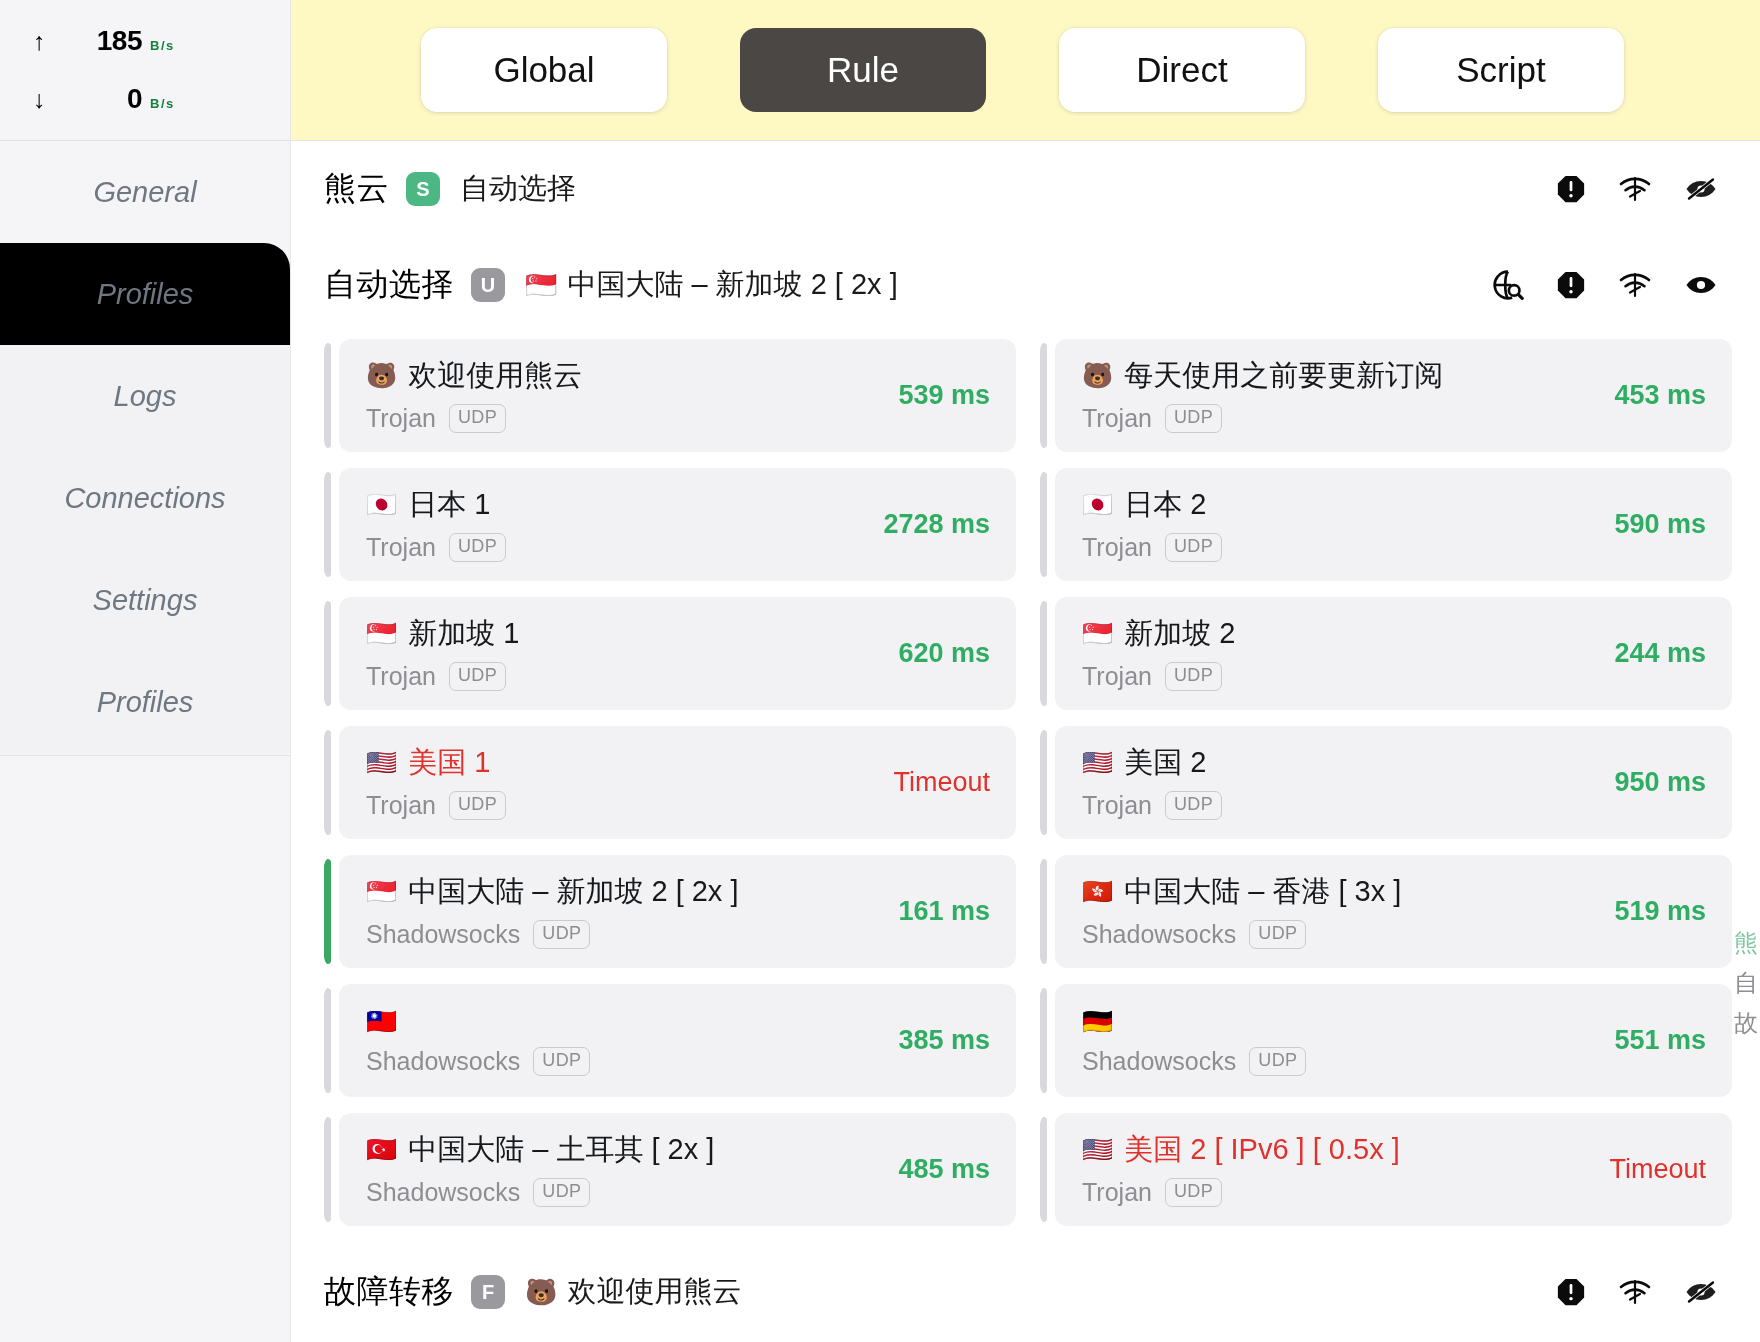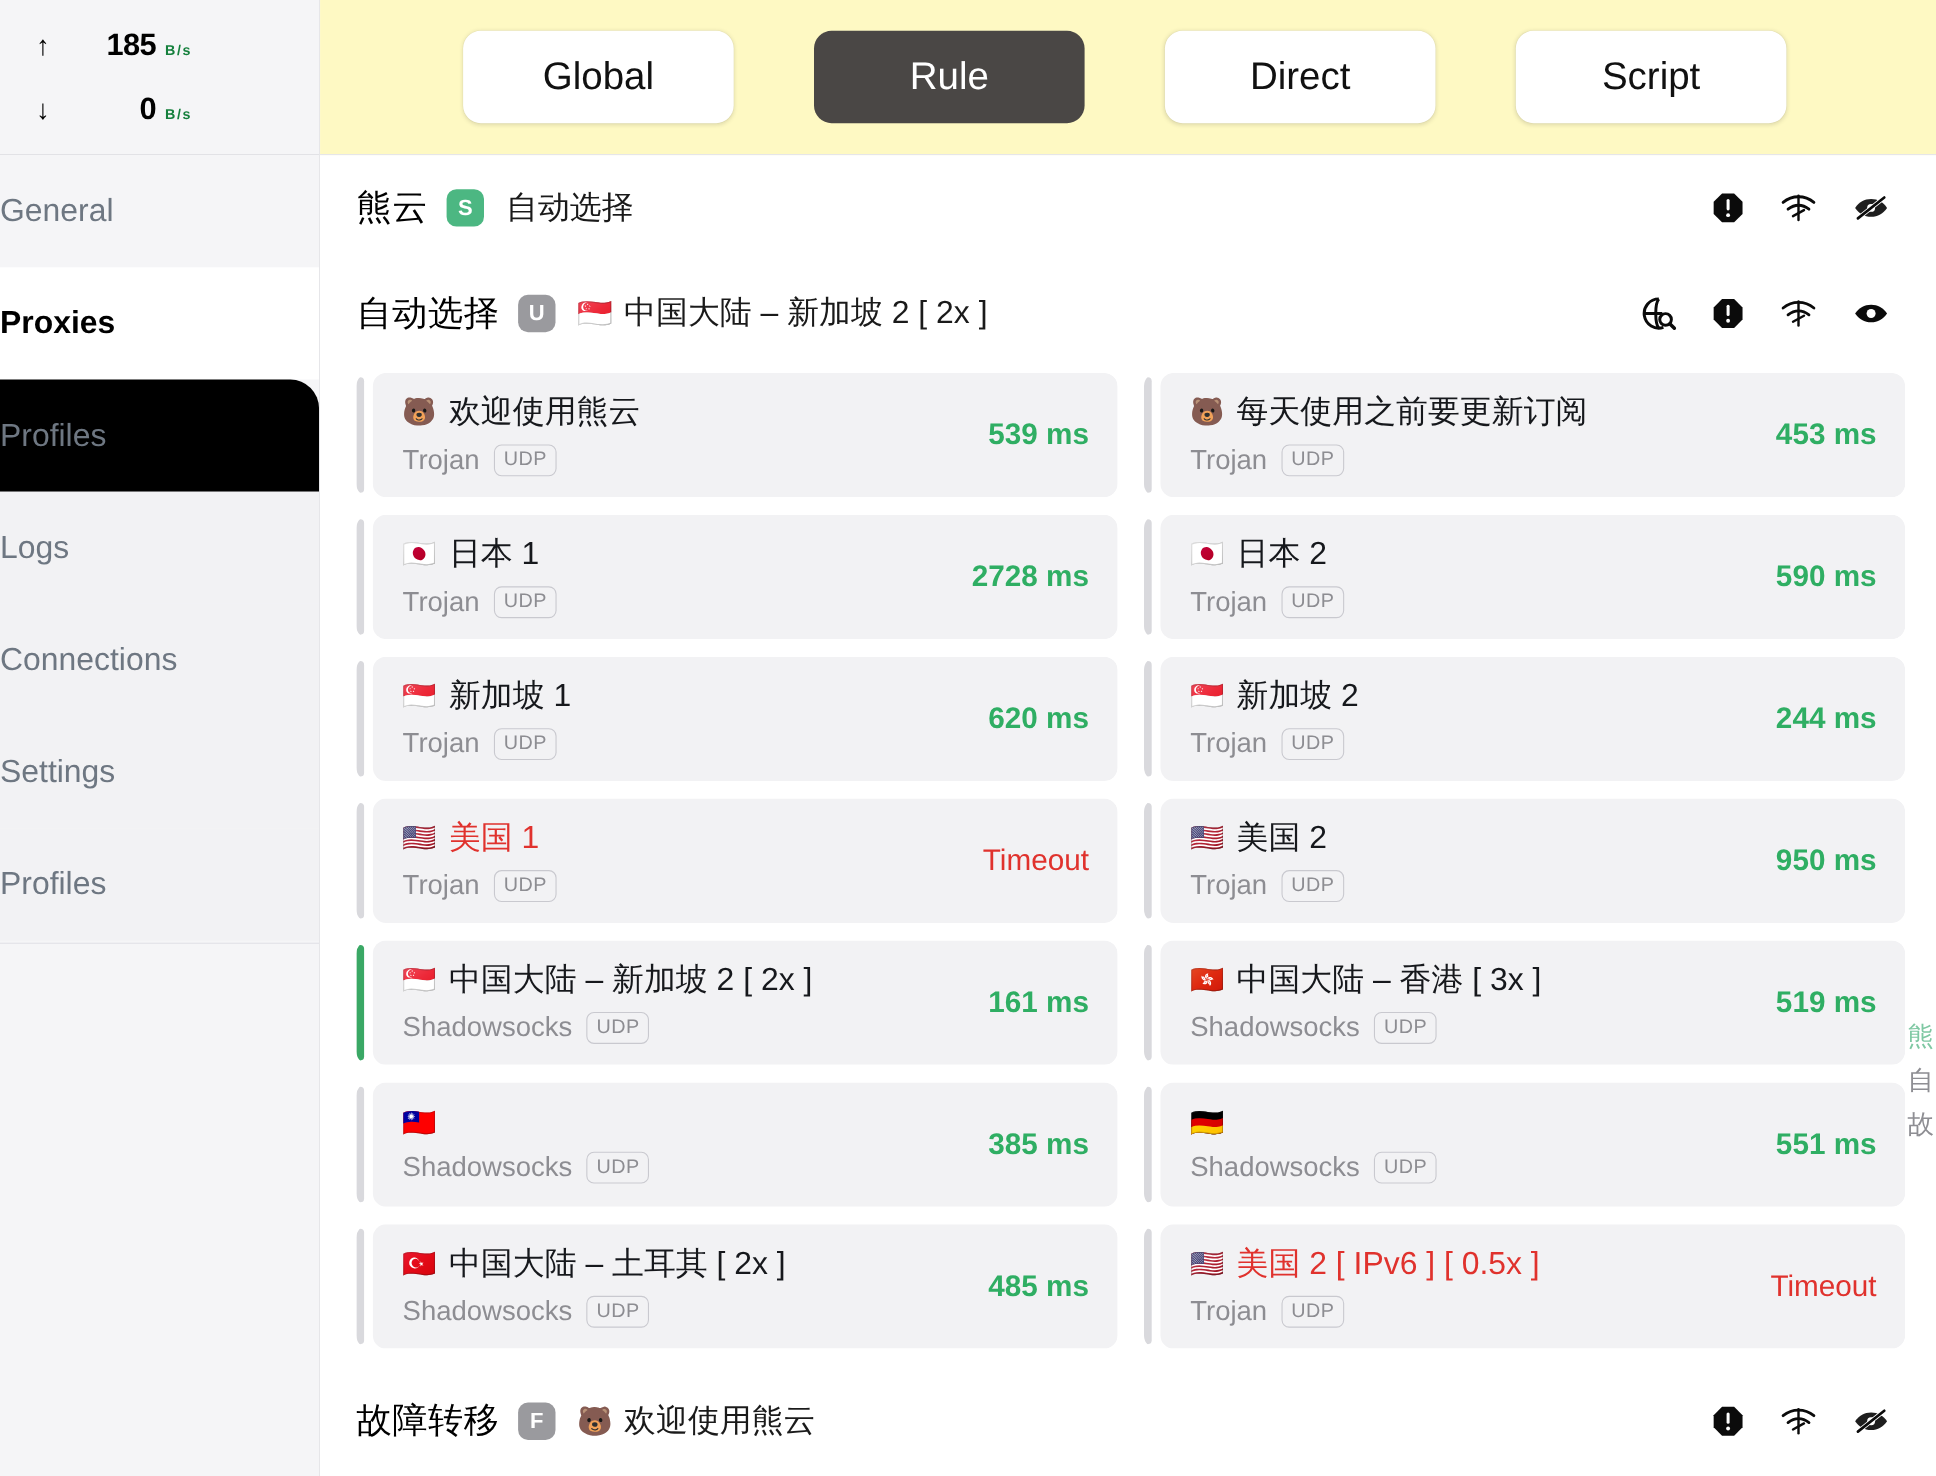--- a/index.html
+++ b/index.html
@@ -41,26 +41,27 @@
   }
   .speed-unit {
     margin-left: 8px;
     font-size: 13px; font-weight: 700; color: #15803d;
     letter-spacing: 1.5px;
   }
 
   .nav { flex: 1; padding-top: 0; }
   .nav-item {
     height: 102px;
-    display: flex; align-items: center; 
+    display: flex; align-items: center; justify-content: center;
     font-size: 29px;
     color: #6e7782;
     background: #f2f2f4;
     position: relative;
     cursor: pointer;
+    font-style: italic;
   }
   .nav-item.first { background:#f5f5f7; border-bottom-right-radius: 26px; }
   .nav-item.active {
     background: #ffffff;
     color: #000;
     font-weight: 700;
     border-top-right-radius: 0;
   }
   .nav-item.after-active { border-top-right-radius: 26px; background:#000000;}
   .nav-divider {
@@ -224,23 +225,20 @@
         <span class="speed-arrow">↓</span>
         <span class="speed-val">0</span>
         <span class="speed-unit">B/s</span>
       </div>
     </div>
 
     <nav class="nav">
       <div class="nav-item first">
         <span>General</span>
       </div>
-      <div class="nav-item active">
-        <span>Proxies</span>
-      </div>
       <div class="nav-item after-active">
         <span>Profiles</span>
       </div>
       <div class="nav-item">
         <span>Logs</span>
       </div>
       <div class="nav-item">
         <span>Connections</span>
       </div>
       <div class="nav-item">

